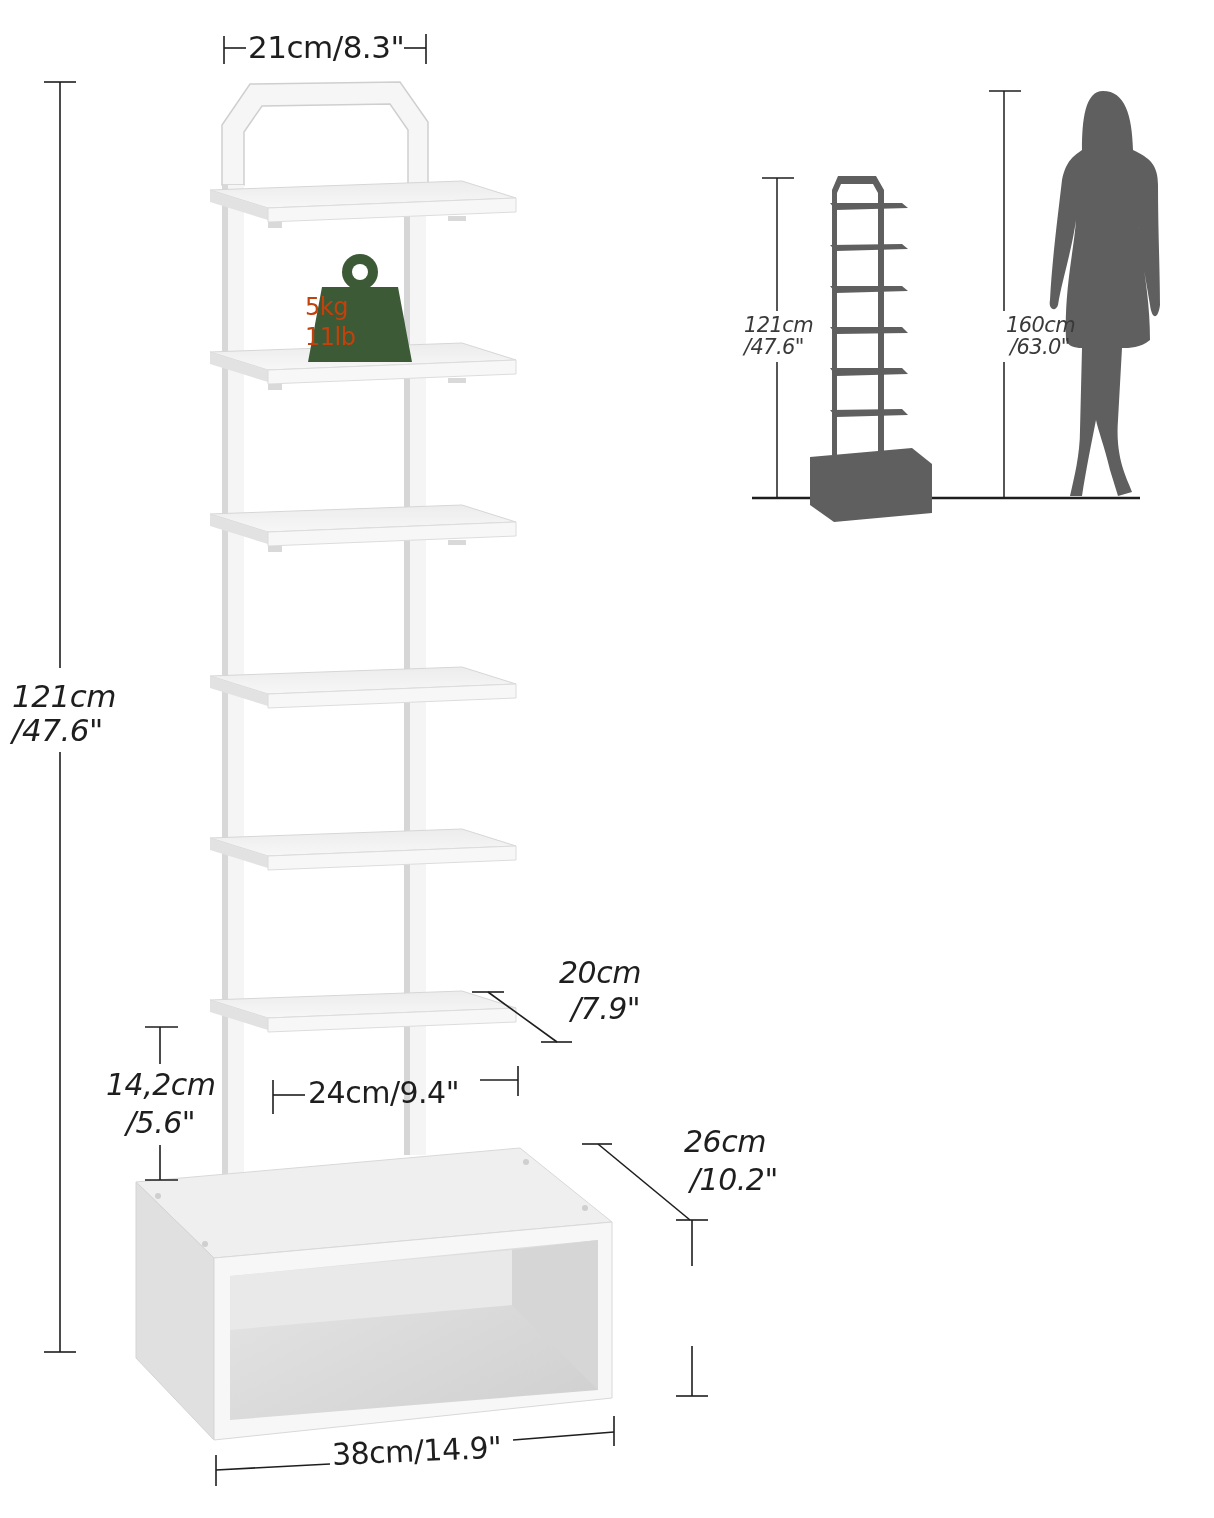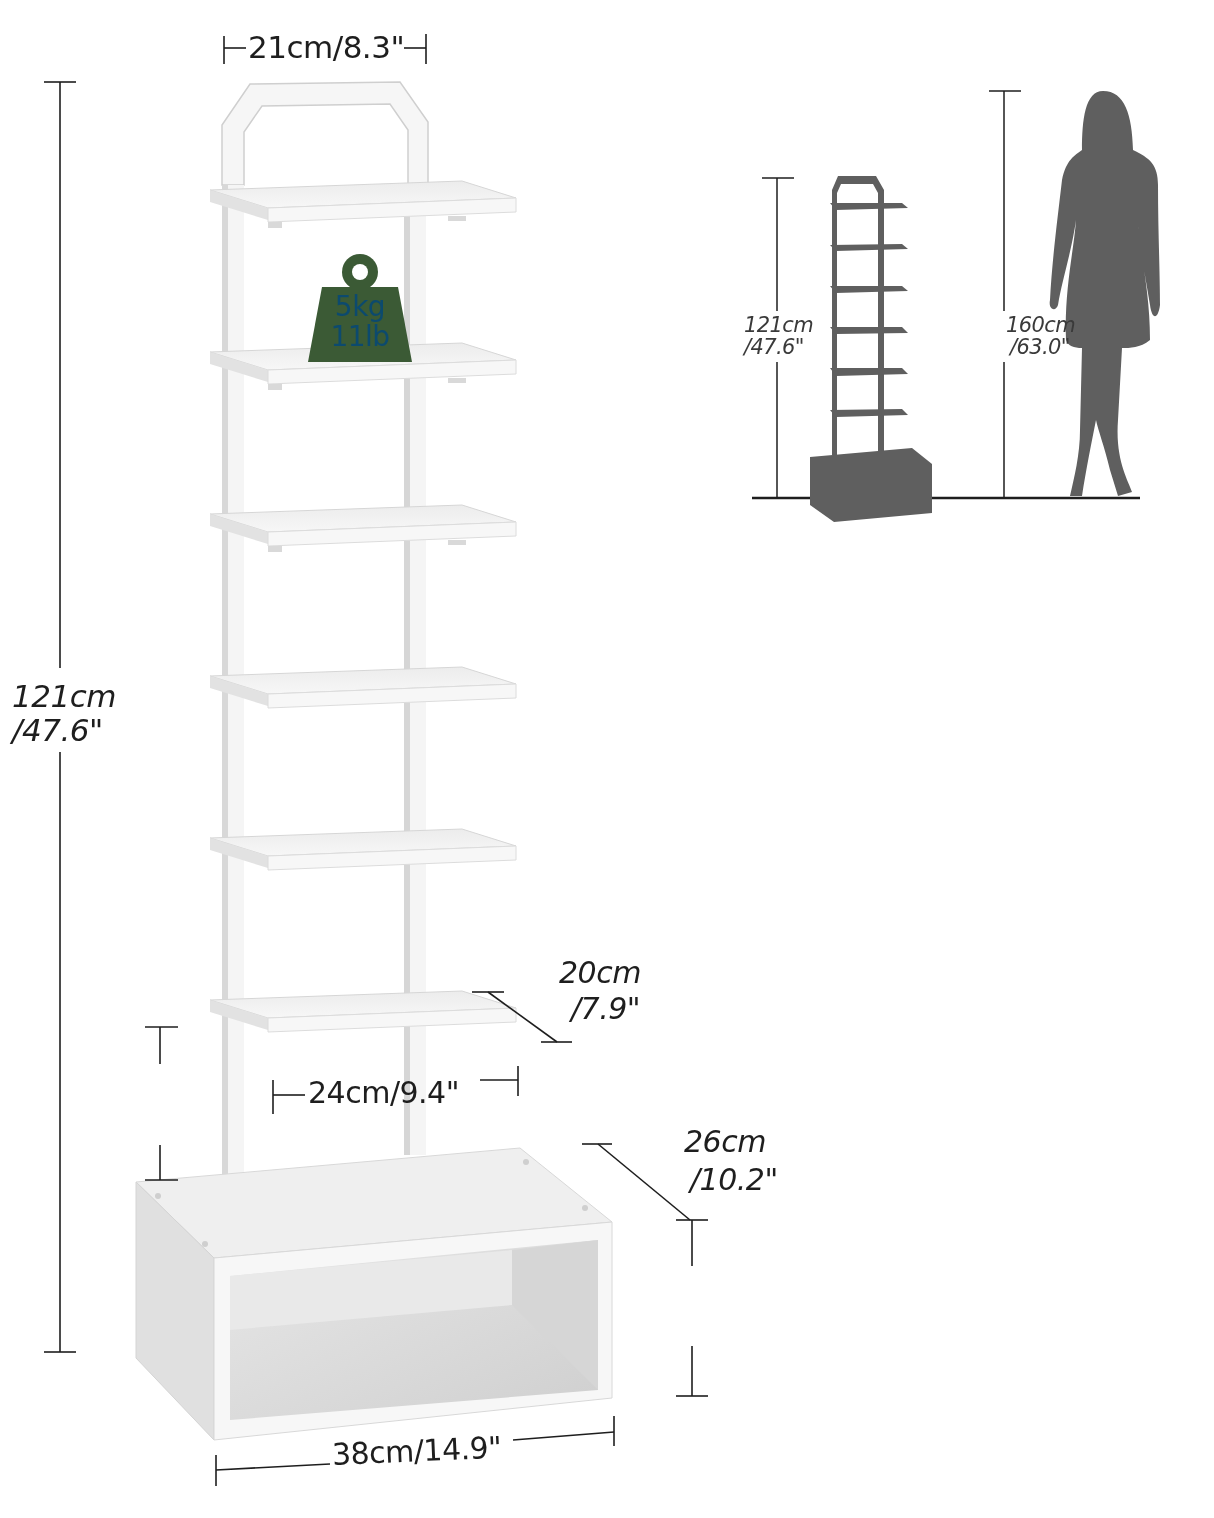--- a/index.html
+++ b/index.html
@@ -5,21 +5,21 @@
   html, body { margin: 0; padding: 0; background: #ffffff; }
   body { width: 1214px; height: 1518px; position: relative; overflow: hidden;
          font-family: "DejaVu Sans", sans-serif; color: #1e1e1e; }
   #stage { position: absolute; left: 0; top: 0; width: 1214px; height: 1518px; }
   .lbl { position: absolute; font-family: "DejaVu Sans", sans-serif; color: #1e1e1e;
          line-height: 1; white-space: nowrap; letter-spacing: -0.5px; }
   .lbl .l2 { display: block; font-style: italic; }
   .big { font-size: 31px; }
   .mid { font-size: 30px; }
   .small { font-size: 21px; color: #3a3a3a; letter-spacing: -0.6px; }
-  .weight-text { position: absolute; color: #0c4a6e; font-size: 28px; text-align: center;
+  .weight-text { position: absolute; color: #c2410c; font-size: 24px; text-align: left;
                  line-height: 30px; width: 110px; left: 305px; top: 292px; letter-spacing: -0.5px; }
 </style>
 </head>
 <body>
 
 <div id="stage">
 
   <svg width="1214" height="1518" viewBox="0 0 1214 1518" style="position:absolute;left:0;top:0">
     <defs>
       <linearGradient id="shelfTop" x1="0" y1="0" x2="0" y2="1">
@@ -185,20 +185,24 @@
     <span class="l2">/47.6"</span>
   </div>
 
   <div class="lbl mid" style="left:559px;top:955px;line-height:36px">
     <span class="l2">20cm</span>
     <span class="l2" style="padding-left:12px">/7.9"</span>
   </div>
 
   <div class="lbl mid" style="left:308px;top:1078px">24cm/9.4"</div>
 
+  <div class="lbl mid" style="left:106px;top:1066px;line-height:38px">
+    <span class="l2">14,2cm</span>
+    <span class="l2" style="padding-left:20px">/5.6"</span>
+  </div>
 
   <div class="lbl mid" style="left:684px;top:1123px;line-height:38px">
     <span class="l2">26cm</span>
     <span class="l2" style="padding-left:6px">/10.2"</span>
   </div>
 
 
   <div class="lbl mid" style="left:332px;top:1440px;transform:rotate(-2.5deg);transform-origin:left center">38cm/14.9"</div>
 
   <div class="lbl small" style="left:744px;top:314px;line-height:22px">

